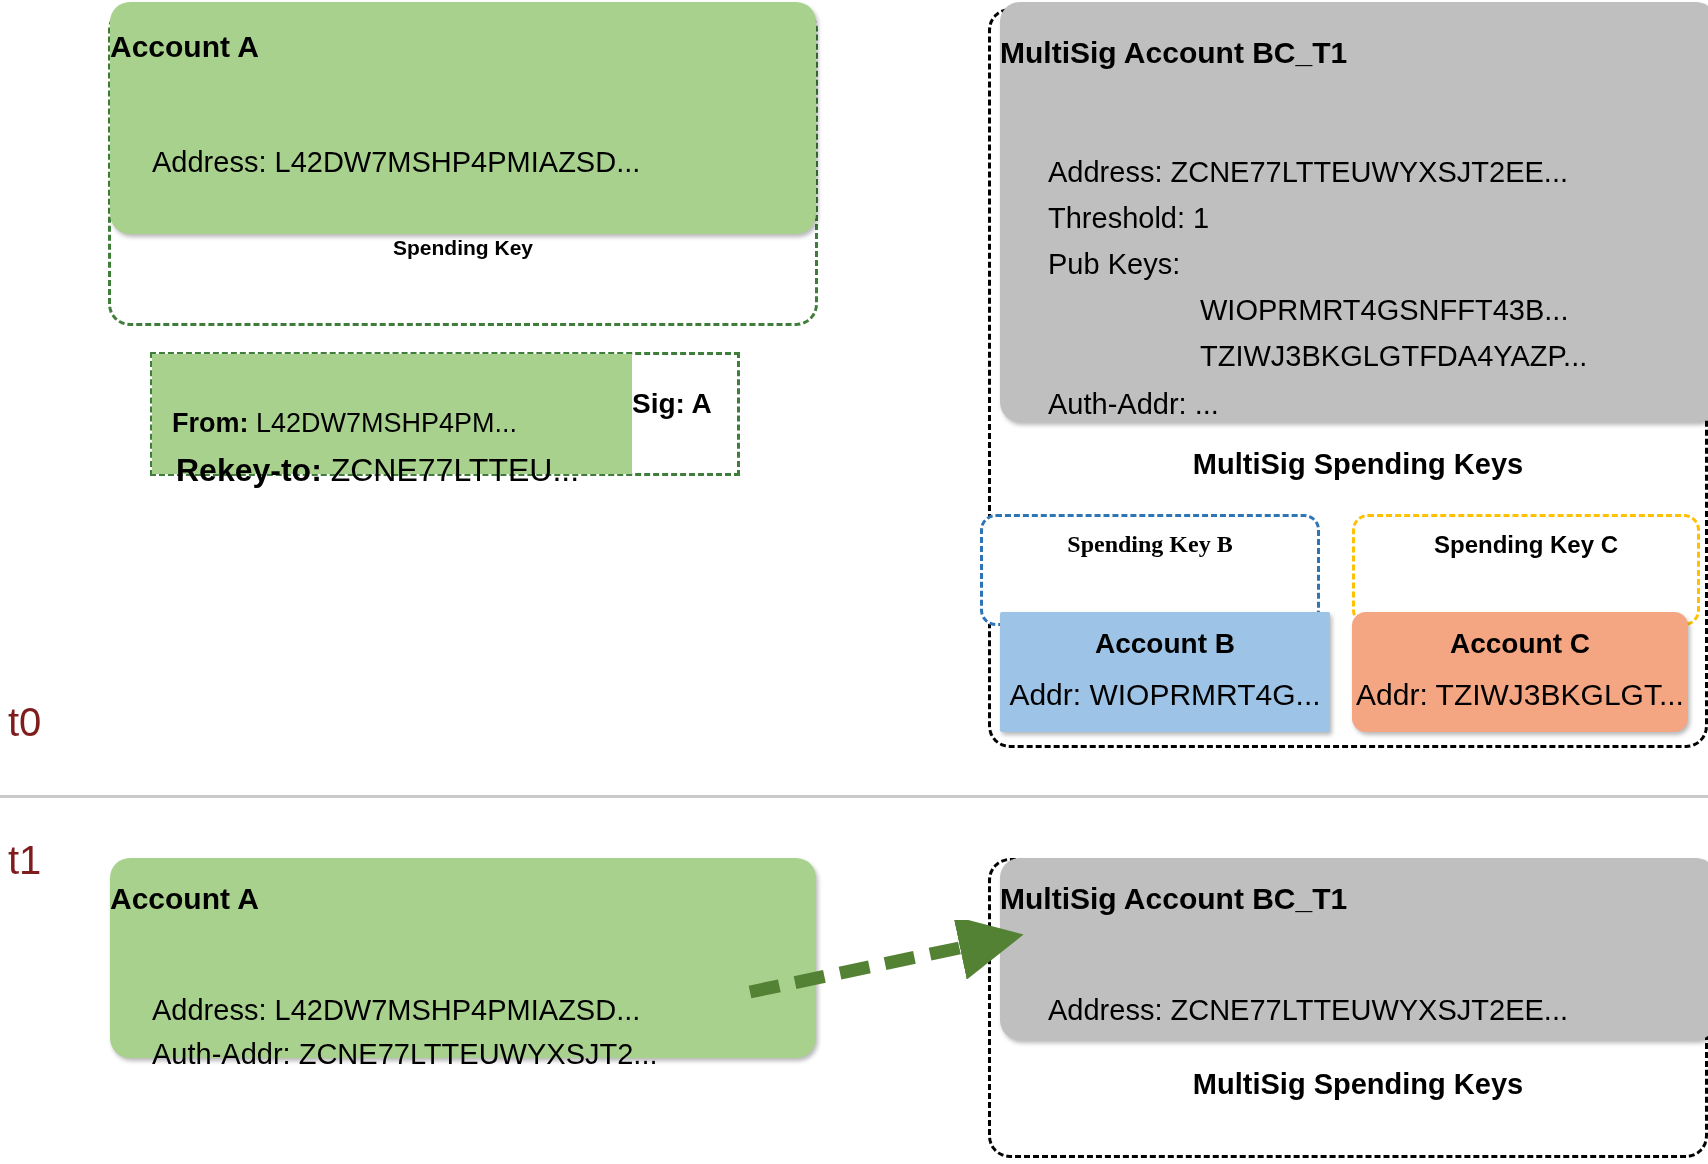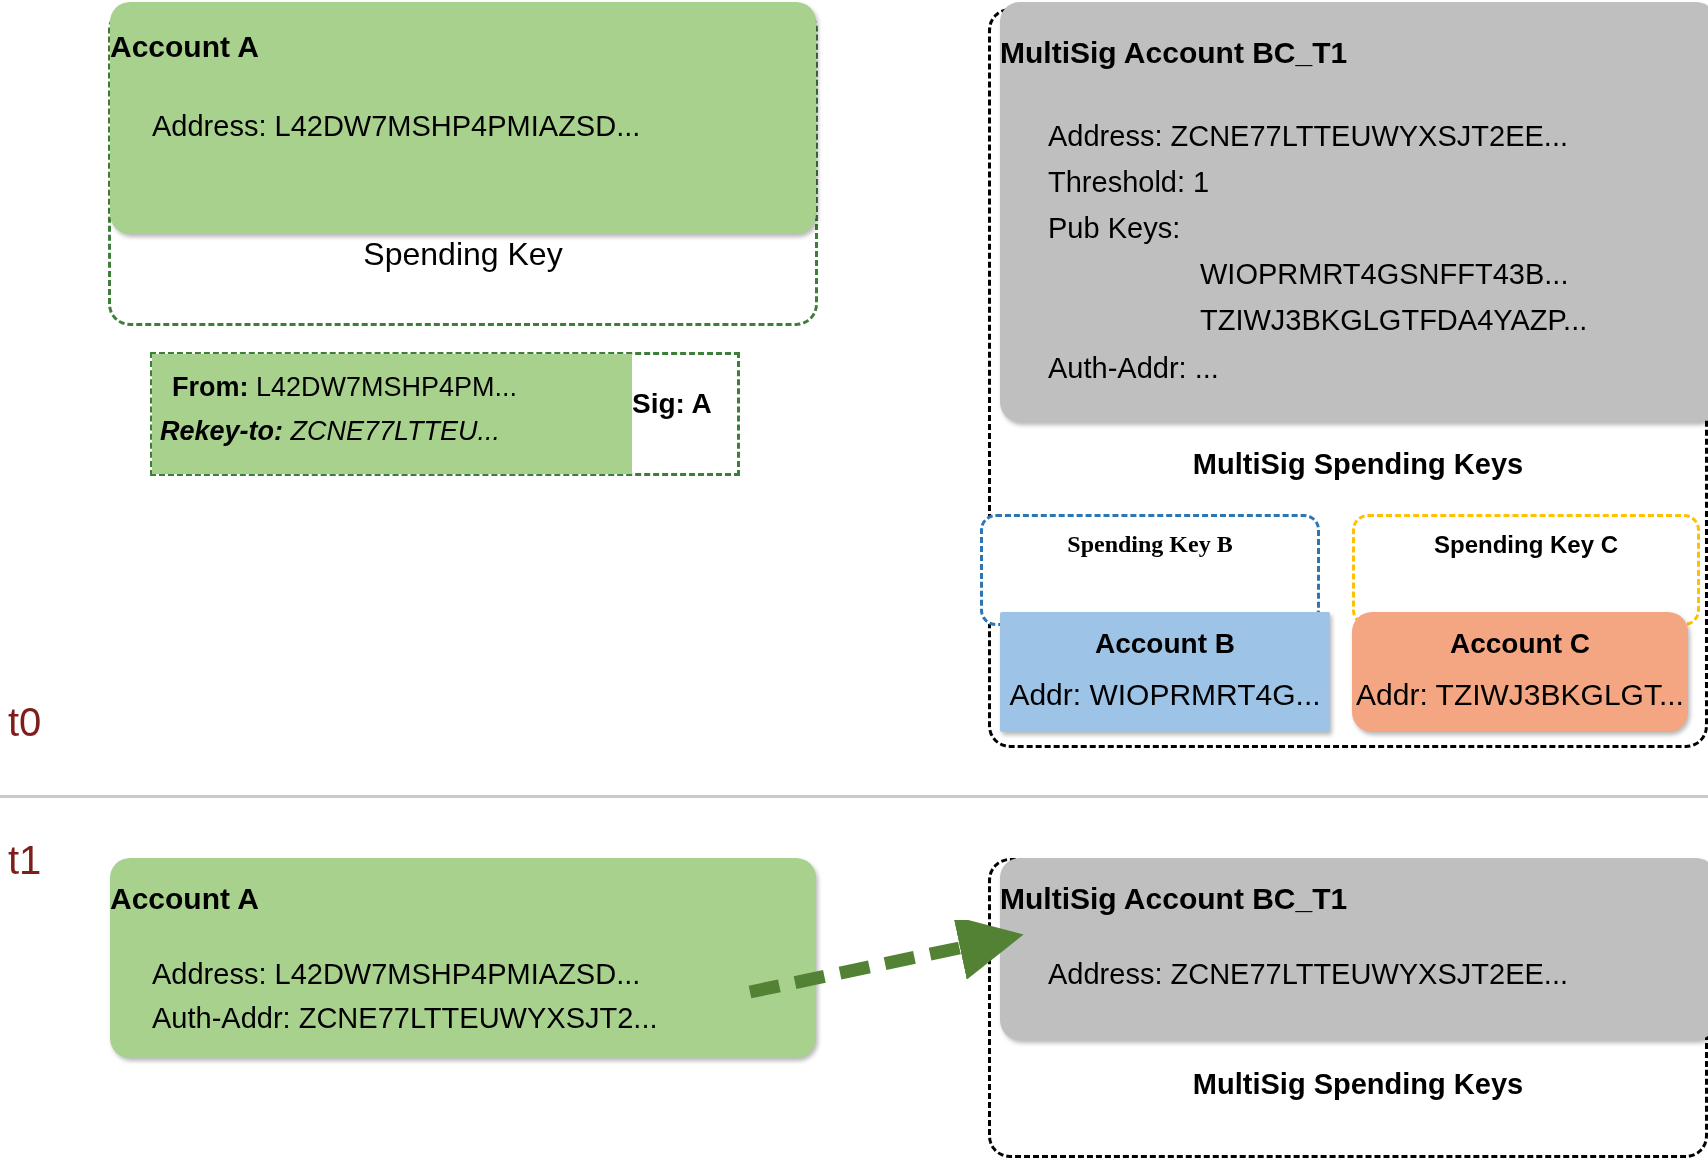--- a/index.html
+++ b/index.html
@@ -32,20 +32,21 @@
   }
   .shadow {
     box-shadow: 2px 3px 4px rgba(0,0,0,0.28);
   }
   .title {
     font-weight: bold;
     text-align: left;
   }
   .line {
     white-space: nowrap;
+    margin-top: 36px;
   }
 
   
   .divider {
     position: absolute;
     left: 0;
     top: 795px;
     width: 1708px;
     height: 3px;
     background: #c9c9c9;
@@ -82,22 +83,22 @@
   #acct-a-address {
     position: absolute;
     left: 42px; top: 108px;
     font-size: 29px;
   }
   #acct-a-spending-key {
     position: absolute;
     left: 110px; top: 236px;
     width: 706px;
     text-align: center;
-    font-size: 32px;
-    font-weight: normal;
+    font-size: 21px;
+    font-weight: bold;
   }
 
   
   #txn-outer {
     left: 150px; top: 352px;
     width: 590px; height: 124px;
     border: 3px dashed #3e7d3a;
     background: #ffffff;
   }
   #txn-inner {
@@ -105,23 +106,22 @@
     width: 480px; height: 120px;
     background: #a9d18e;
   }
   #txn-from {
     position: absolute;
     left: 20px; top: 18px;
     font-size: 27px;
   }
   #txn-rekey {
     position: absolute;
-    left: 8px; top: 62px;
-    font-size: 27px;
-    font-style: italic;
+    left: 24px; top: 62px;
+    font-size: 32px;
   }
   .kv-key { font-weight: bold; }
   #txn-sig {
     position: absolute;
     left: 632px; top: 388px;
     width: 110px;
     font-size: 28px;
     font-weight: bold;
   }
 
@@ -194,21 +194,21 @@
   #acct-b {
     left: 1000px; top: 612px;
     width: 330px; height: 120px;
     background: #9dc3e6;
     border-radius: 2px;
   }
   #acct-c {
     left: 1352px; top: 612px;
     width: 336px; height: 120px;
     background: #f4a582;
-    border-radius: 20px;
+    border-radius: 14px;
   }
   .acct-small-title {
     position: absolute;
     top: 16px;
     width: 100%;
     text-align: center;
     font-size: 28px;
     font-weight: bold;
   }
   .acct-small-addr {

